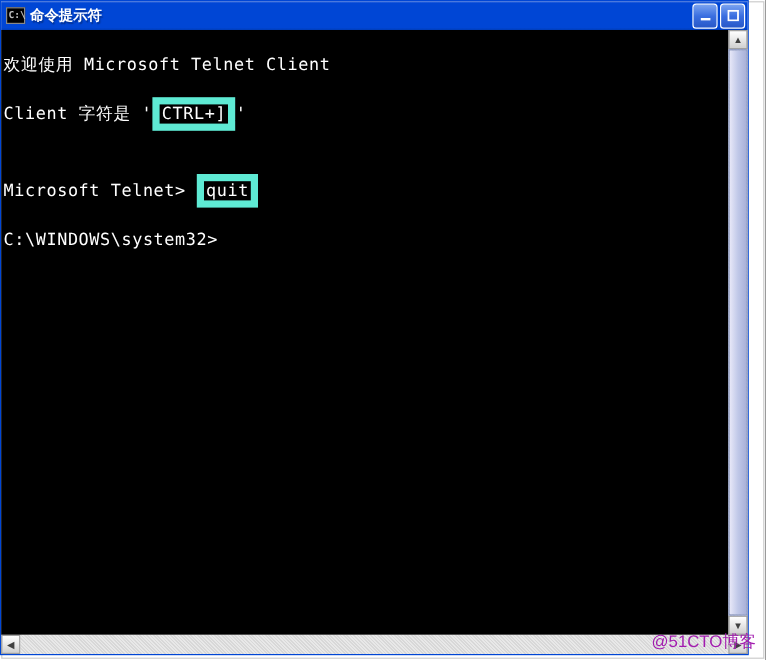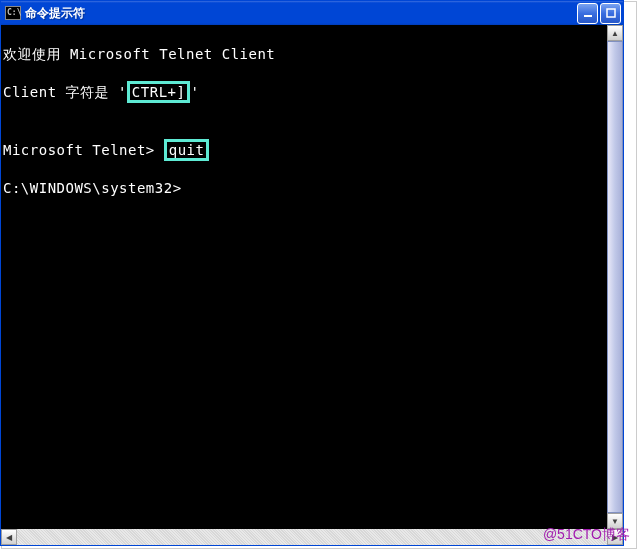--- a/index.html
+++ b/index.html
@@ -86,21 +86,21 @@
     }
     .term-line {
       font-family: "Fixedsys", "NSimSun", "SimSun", monospace;
       font-size: 14px;
       color: #ffffff;
       white-space: pre;
       line-height: 18px;
       letter-spacing: 0.5px;
     }
     .hl-box {
-      border: 3px solid #5eead4;
+      border: 6px solid #5eead4;
       padding: 0 2px;
       display: inline-block;
       line-height: 16px;
     }
     .scrollbar-v {
       position: absolute;
       right: 0;
       top: 0;
       bottom: 16px;
       width: 16px;

